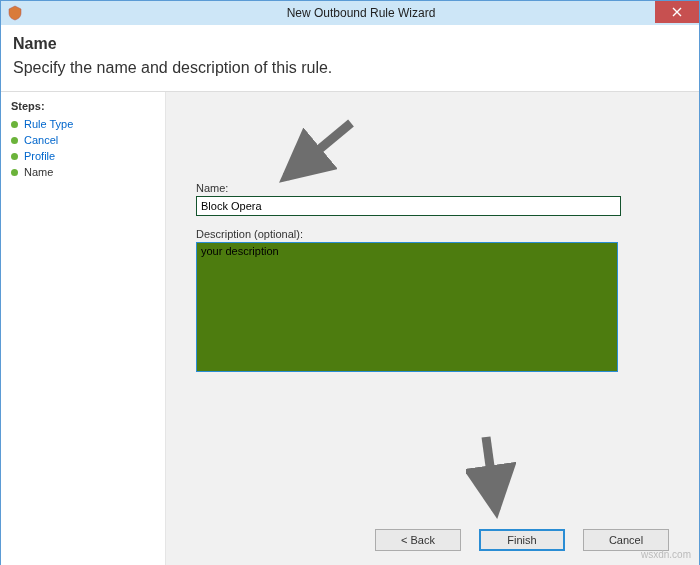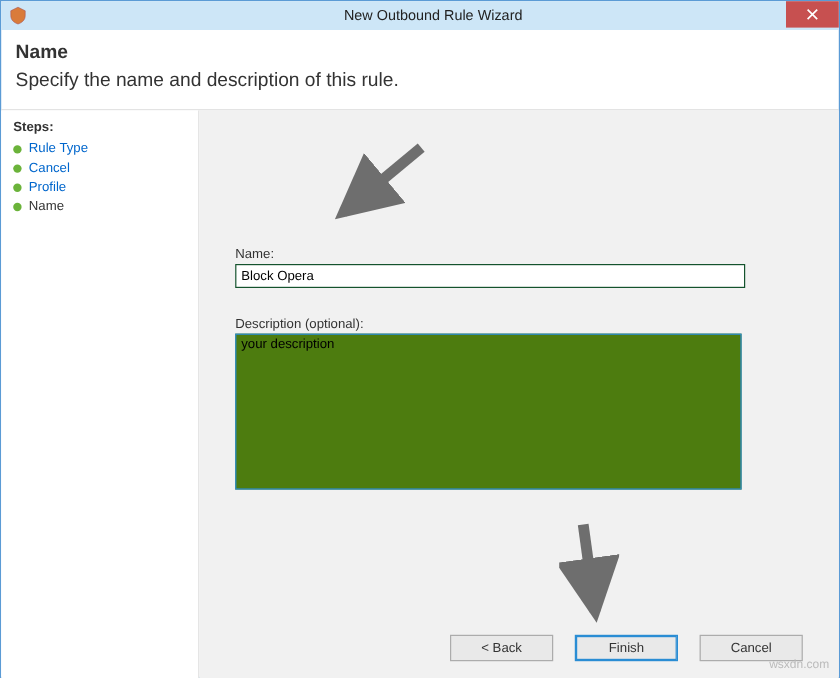--- a/index.html
+++ b/index.html
@@ -19,21 +19,21 @@
     .step-item { display: flex; align-items: center; padding: 2px 10px; cursor: pointer; }
     .step-item.done .step-link { color: #0066cc; }
     .step-item.current .step-link { color: #333; }
     .step-bullet { width: 7px; height: 7px; border-radius: 50%; background: #6bb33a; margin-right: 6px; flex-shrink: 0; }
     .step-item.current .step-bullet { background: #6bb33a; }
     .step-link { font-size: 11px; }
     .content-panel { flex: 1; background: #f1f1f1; position: relative; padding: 90px 30px 10px 30px; }
     .form-label { font-size: 11px; color: #333; margin-bottom: 2px; display: block; }
     .text-input { width: 425px; height: 20px; border: 1px solid #14532d; padding: 1px 4px; font-size: 11px; background: #fff; outline: none; }
     .textarea-input { width: 422px; height: 130px; border: 1px solid #2a8dd4; padding: 2px 4px; font-size: 11px; background: #4d7c0f; resize: none; outline: none; margin-bottom: 20px; }
-    .field-group { margin-bottom: 12px; margin-top: 24px; }
+    .field-group { margin-bottom: 12px; }
     .button-row { position: absolute; bottom: 18px; right: 30px; display: flex; gap: 18px; }
     .btn { width: 86px; height: 22px; background: #e9e9e9; border: 1px solid #acacac; font-size: 11px; cursor: pointer; color: #333; }
     .btn.focused { border: 1px solid #2a8dd4; outline: 1px solid #2a8dd4; outline-offset: -2px; }
     .arrow { position: absolute; pointer-events: none; }
     .watermark { position: absolute; bottom: 4px; right: 8px; font-size: 10px; color: #bbb; }
   </style>
 </head>
 <body>
 
 <div class="window">

